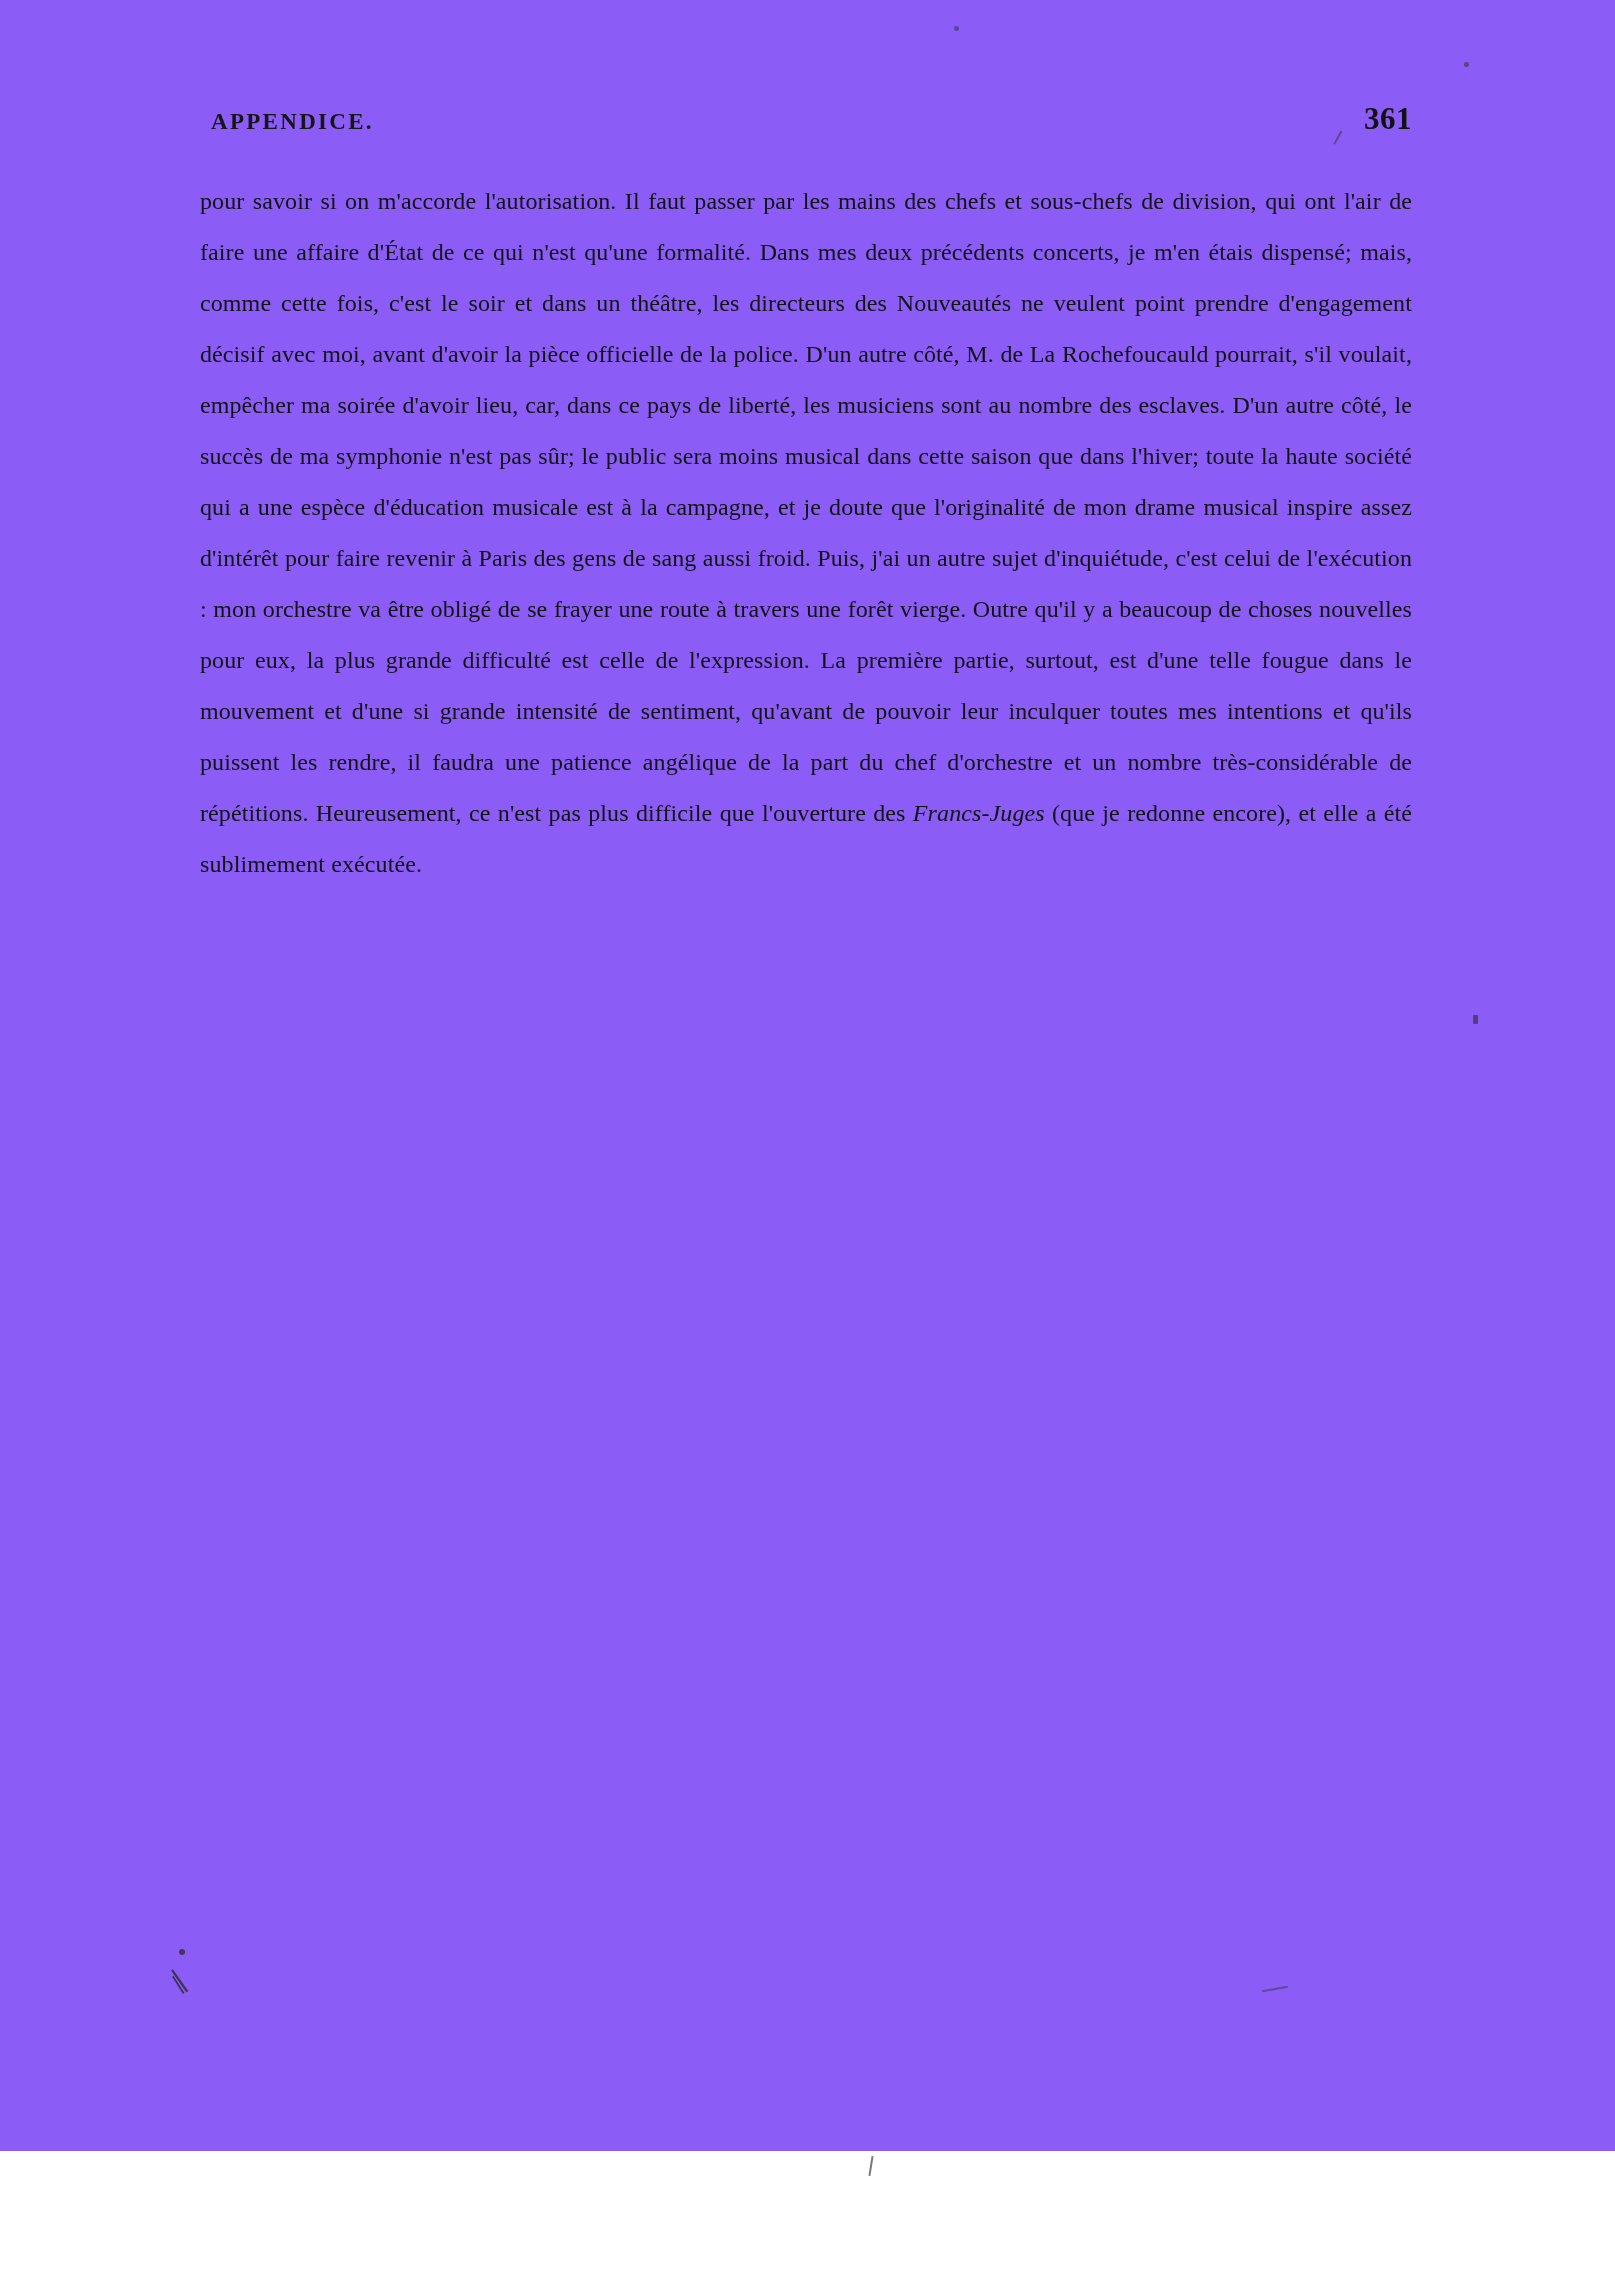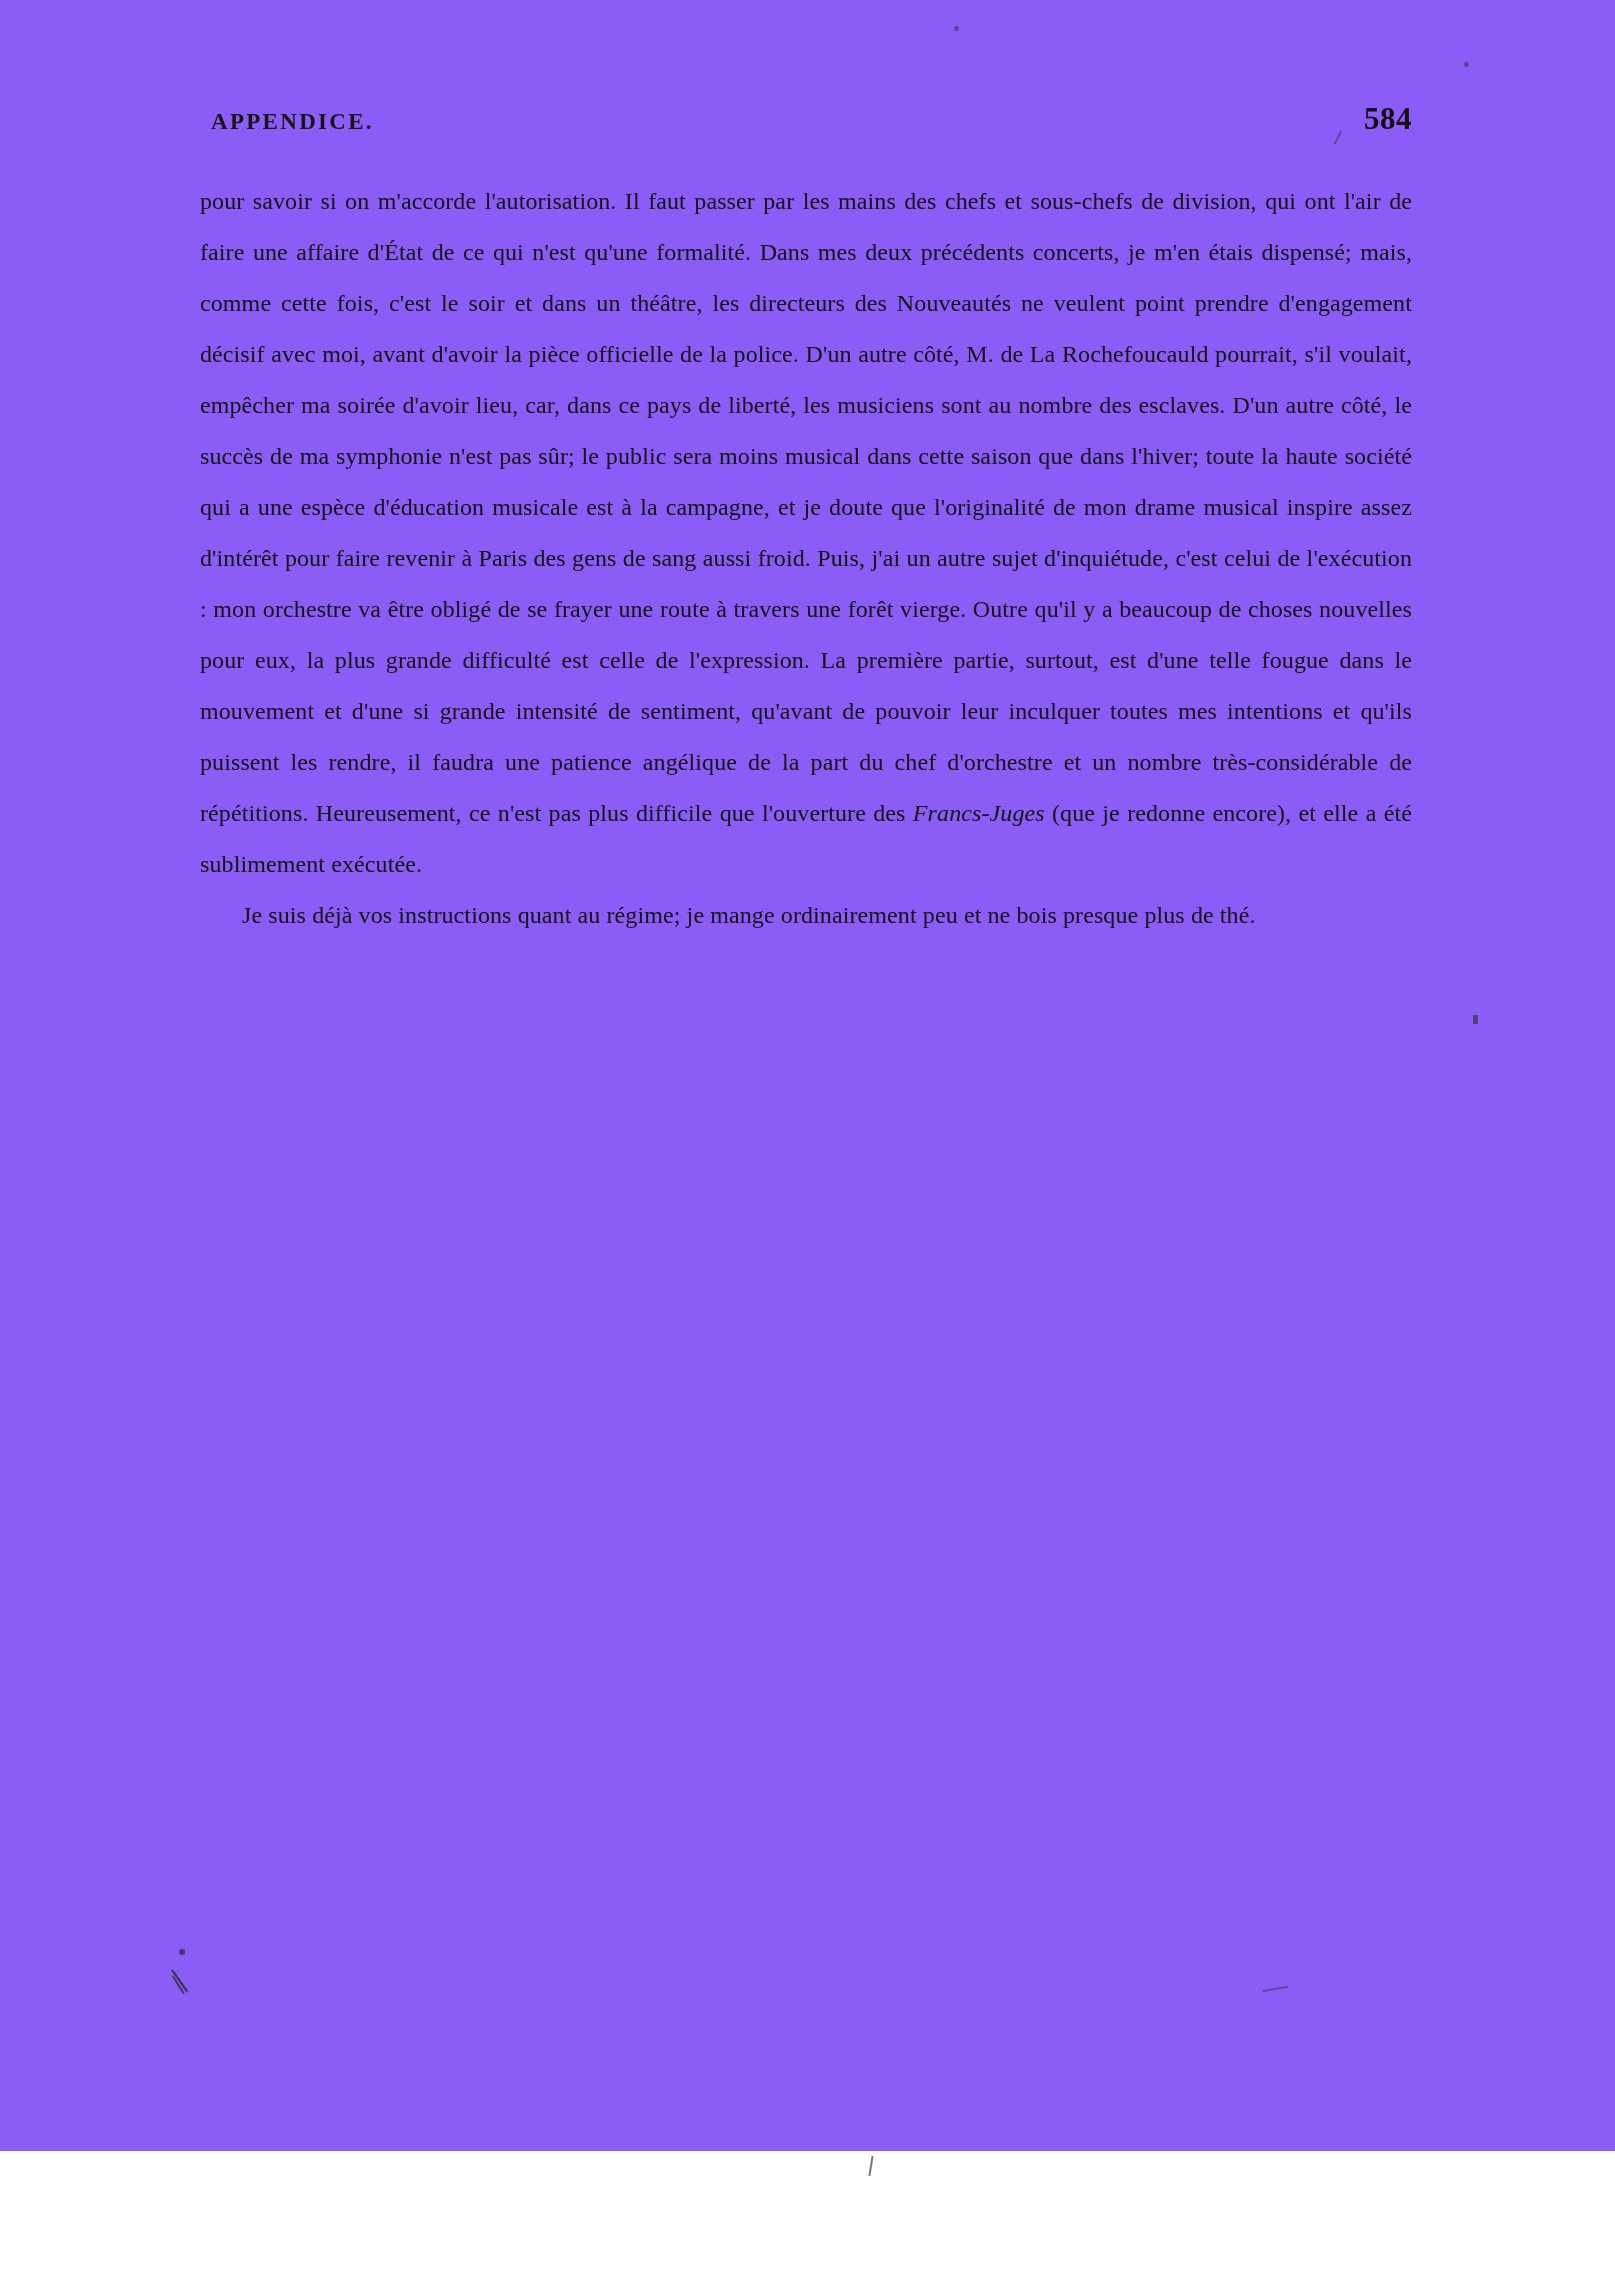--- a/index.html
+++ b/index.html
@@ -143,26 +143,25 @@
 </style>
 </head>
 <body>
 
 <div class="page">
 
   <div class="content">
 
     <div class="header">
       <span class="running-head">APPENDICE.</span>
-      <span class="page-number">584</span>
+      <span class="page-number">361</span>
     </div>
 
     <div class="body-text">
       <p><span>pour savoir si on m'accorde l'autorisation. Il faut passer par les mains des chefs et sous-chefs de division, qui ont l'air de faire une affaire d'État de ce qui n'est qu'une formalité. Dans mes deux précédents concerts, je m'en étais dispensé; mais, comme cette fois, c'est le soir et dans un théâtre, les directeurs des Nouveautés ne veulent point prendre d'engagement décisif avec moi, avant d'avoir la pièce officielle de la police. D'un autre côté, M. de La Rochefoucauld pourrait, s'il voulait, empêcher ma soirée d'avoir lieu, car, dans ce pays de liberté, les musiciens sont au nombre des esclaves. D'un autre côté, le succès de ma symphonie n'est pas sûr; le public sera moins musical dans cette saison que dans l'hiver; toute la haute société qui a une espèce d'éducation musicale est à la campagne, et je doute que l'originalité de mon drame musical inspire assez d'intérêt pour faire revenir à Paris des gens de sang aussi froid. Puis, j'ai un autre sujet d'inquiétude, c'est celui de l'exécution : mon orchestre va être obligé de se frayer une route à travers une forêt vierge. Outre qu'il y a beaucoup de choses nouvelles pour eux, la plus grande difficulté est celle de l'expression. La première partie, surtout, est d'une telle fougue dans le mouvement et d'une si grande intensité de sentiment, qu'avant de pouvoir leur inculquer toutes mes intentions et qu'ils puissent les rendre, il faudra une patience angélique de la part du chef d'orchestre et un nombre très-considérable de répétitions. Heureusement, ce n'est pas plus difficile que l'ouverture des </span><span class="italic">Francs-Juges</span><span> (que je redonne encore), et elle a été sublimement exécutée.</span></p>
-      <p class="para-indent">Je suis déjà vos instructions quant au régime; je mange ordinairement peu et ne bois presque plus de thé.</p>
     </div>
 
   </div>
 
   <span class="speck mark-left-dot"></span>
   <svg class="mark-left-tick" viewBox="0 0 22 30">
     <path d="M1 2 L18 26" stroke="#2c2c2c" stroke-width="2.5" fill="none"></path>
     <path d="M2 9 L14 28" stroke="#2c2c2c" stroke-width="2" fill="none"></path>
   </svg>
   <span class="speck mark-right-small"></span>

